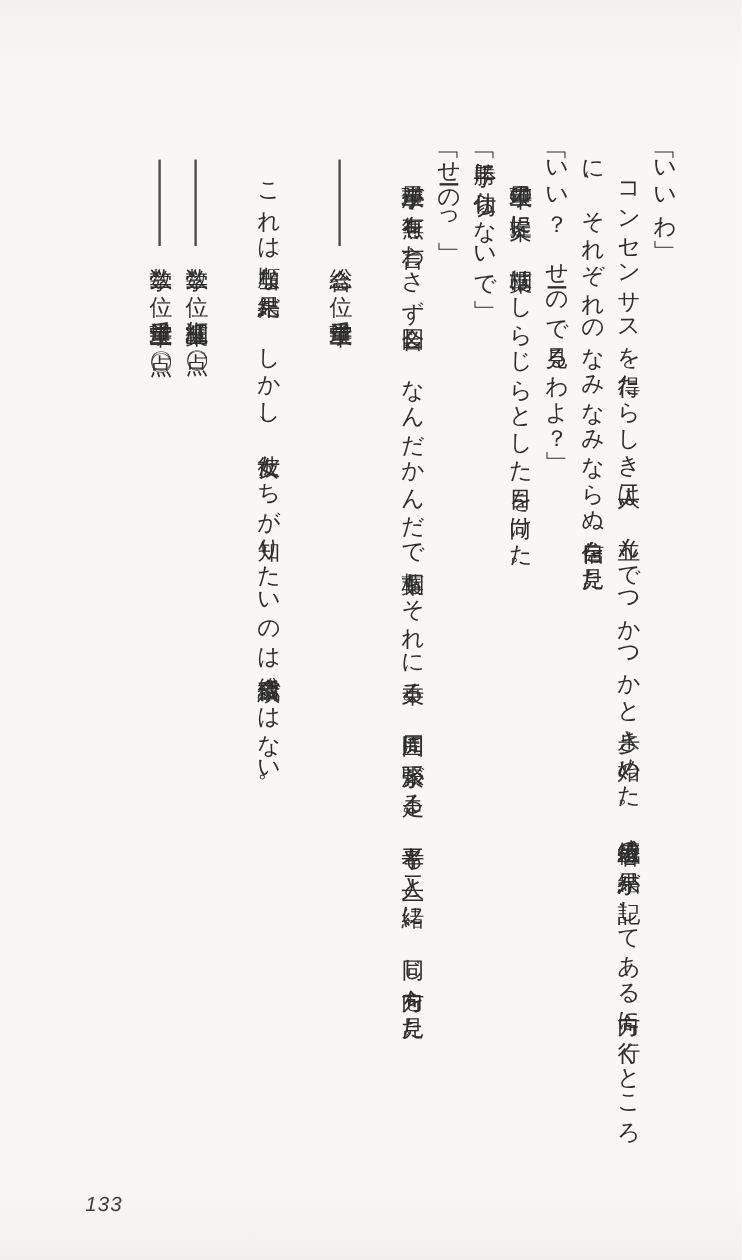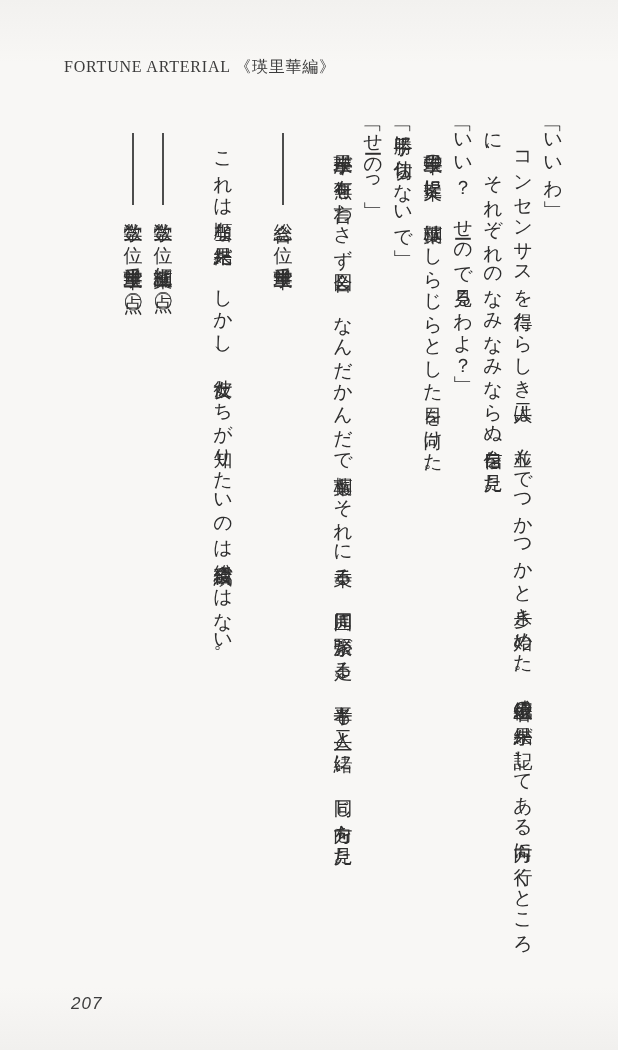--- a/index.html
+++ b/index.html
@@ -68,31 +68,30 @@
     font-size: 17px;
     letter-spacing: 1px;
     color: #3d3d3d;
   }
 </style>
 </head>
 <body>
 
 <div class="page">
 
-  <div class="running-header">FORTUNE ARTERIAL 《瑛里華編》</div>
 
   <div class="text-block" style="color: rgb(46, 46, 46);">
       <p class="dialogue">「いいわ」</p>
       <p class="narrative">コンセンサスを得たらしき二人は、並んでつかつかと歩き始めた。成績上位者の結果が記してある方向に行くところに、それぞれのなみなみならぬ自信を見た。</p>
       <p class="dialogue">「いい？　せーので見るわよ？」</p>
       <p class="narrative">瑛里華の提案に、桐葉はしらじらとした目を向けた。</p>
       <p class="dialogue">「勝手に仕切らないで」</p>
       <p class="dialogue">「せーのっ」</p>
       <p class="narrative">瑛里華が有無を言わさず合図し、なんだかんだで桐葉もそれに乗る。周囲に緊張が走る。孝平も二人と一緒に、同じ方向を見た。</p>
       <p class="result gap"><span class="dash-rule" style="background: rgb(77, 77, 77);"></span><span>総合　一位　千堂瑛里華</span></p>
       <p class="narrative gap">これは順当な結果だ。しかし、彼女たちが知りたいのは総合成績ではない。</p>
       <p class="result gap"><span class="dash-rule" style="background: rgb(77, 77, 77);"></span><span>数学　一位　紅瀬桐葉　一〇〇点</span></p>
       <p class="result"><span class="dash-rule" style="background: rgb(77, 77, 77);"></span><span>数学　一位　千堂瑛里華　一〇〇点</span></p>
     </div>
 
-  <div class="page-number">207</div>
+  <div class="page-number">133</div>
 
 </div>
 
 </body></html>

